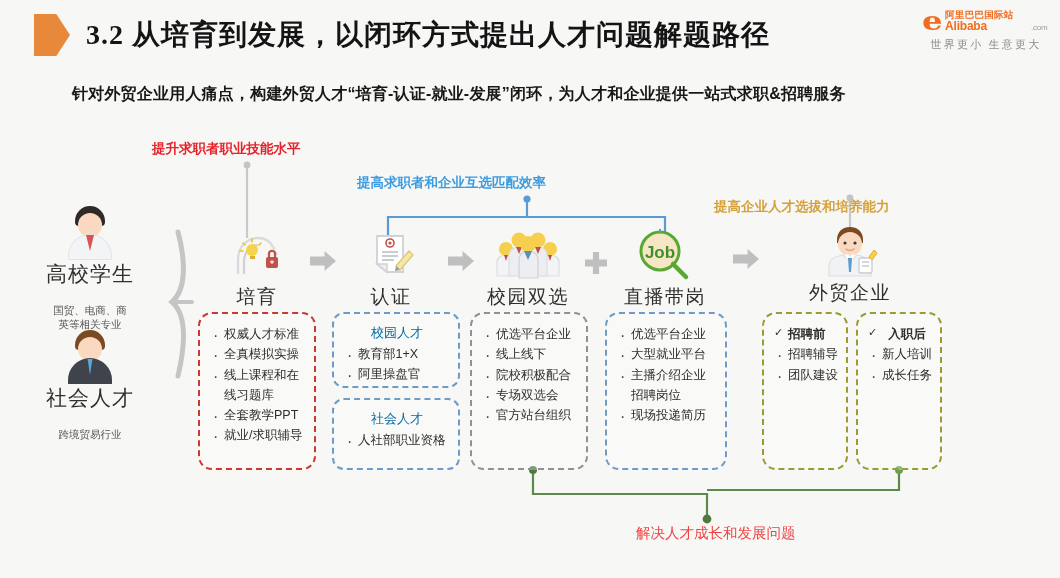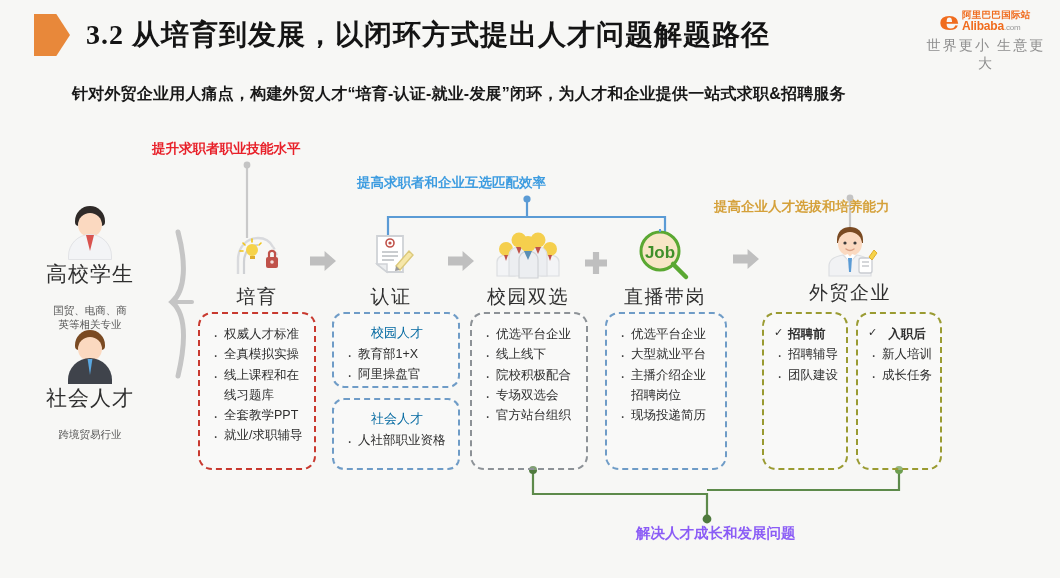--- a/index.html
+++ b/index.html
@@ -29,22 +29,22 @@
     letter-spacing:.2px;white-space:nowrap;
   }
 
   
   .logo{position:absolute;right:14px;top:8px;width:120px;text-align:center;}
   .logo-main{display:flex;align-items:center;justify-content:center;gap:4px;}
   .logo-mark{font-size:26px;color:#f06c1e;font-weight:bold;line-height:1;font-family:"DejaVu Serif",serif;transform:scaleX(1.25);}
   .logo-words{text-align:left;line-height:1.05;}
   .logo-cn{font-size:9.5px;color:#f06c1e;font-weight:bold;letter-spacing:.3px;}
   .logo-en{font-size:12px;color:#f06c1e;font-weight:bold;letter-spacing:-.2px;}
-  .logo-en small{font-size:8px;color:#9a9a9a;font-weight:normal;}
-  .logo-tag{margin-top:3px;font-size:14px;color:#8e8e8e;letter-spacing:2.2px;font-family:Liberation Serif, serif;}
+  .logo-en small{font-size:8px;color:#9a9a9a;font-weight:normal;padding-left:44px;}
+  .logo-tag{margin-top:3px;font-size:11px;color:#8e8e8e;letter-spacing:2.2px;}
 
   
   .anno{position:absolute;font-size:13.5px;font-weight:bold;white-space:nowrap;}
   .anno.red{left:152px;top:140px;color:#e8212a;}
   .anno.blue{left:357px;top:174px;color:#3d9ce0;}
   .anno.gold{left:714px;top:174px;color:#d5a13a;margin-top:24px;}
 
   
   .lines{position:absolute;left:0;top:0;width:1060px;height:578px;pointer-events:none;}
 
@@ -101,21 +101,21 @@
   .card-c2b{left:332px;top:398px;width:128px;height:72px;border-color:#6f9cc7;border-radius:12px;}
   .card-c3{left:470px;top:312px;width:118px;height:158px;border-color:#8d9297;}
   .card-c4{left:605px;top:312px;width:122px;height:158px;border-color:#6f9cc7;}
   .card-c5a{left:762px;top:312px;width:86px;height:158px;border-color:#9a9b32;}
   .card-c5b{left:856px;top:312px;width:86px;height:158px;border-color:#9a9b32;text-align:center;}
   .card-c5a li,.card-c5b li{font-size:12.5px;}
 
   
   .bottom-label{
     position:absolute;left:636px;top:524px;
-    font-size:14.5px;font-weight:bold;color:#8b5cf6;white-space:nowrap;
+    font-size:14.5px;font-weight:normal;color:#ef4444;white-space:nowrap;
   }
 
   
   .arrow{position:absolute;width:26px;height:20px;background:#bfbfbf;}
   .arrow.block{
     clip-path:polygon(0 28%,56% 28%,56% 0,100% 50%,56% 100%,56% 72%,0 72%);
   }
   .arrow.plus{
     clip-path:polygon(36% 0,64% 0,64% 34%,100% 34%,100% 66%,64% 66%,64% 100%,36% 100%,36% 66%,0 66%,0 34%,36% 34%);
     width:22px;height:22px;

